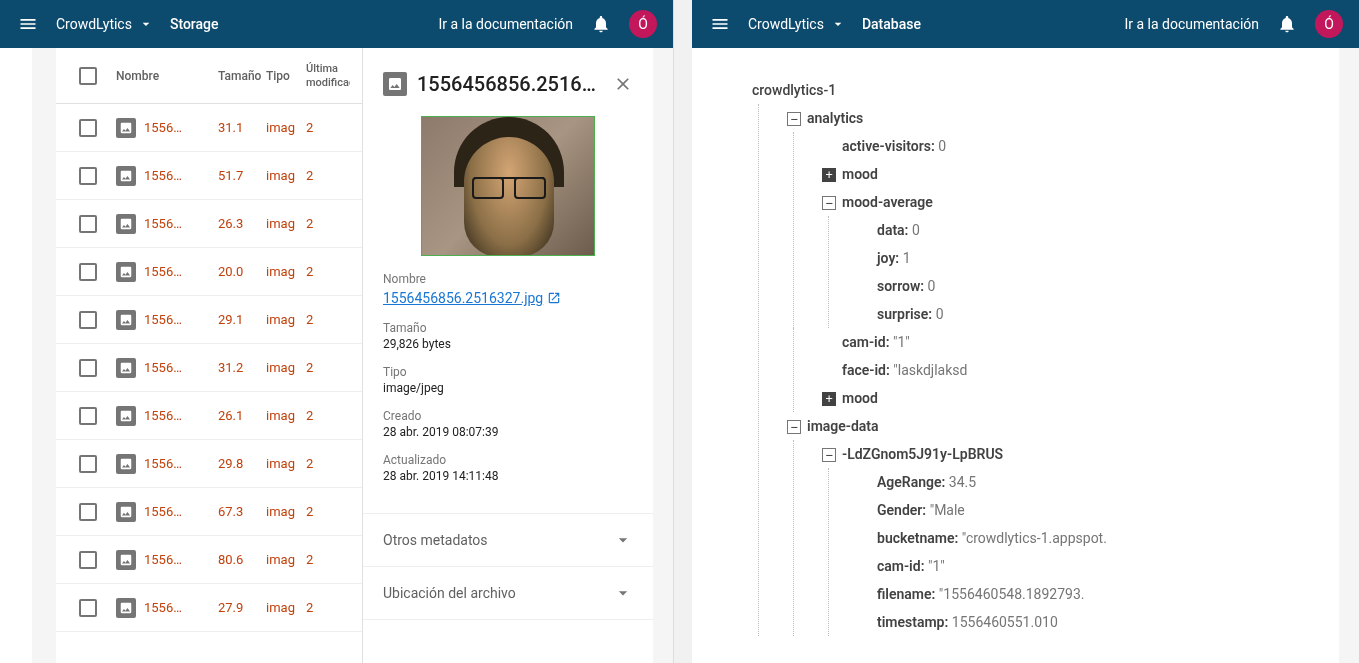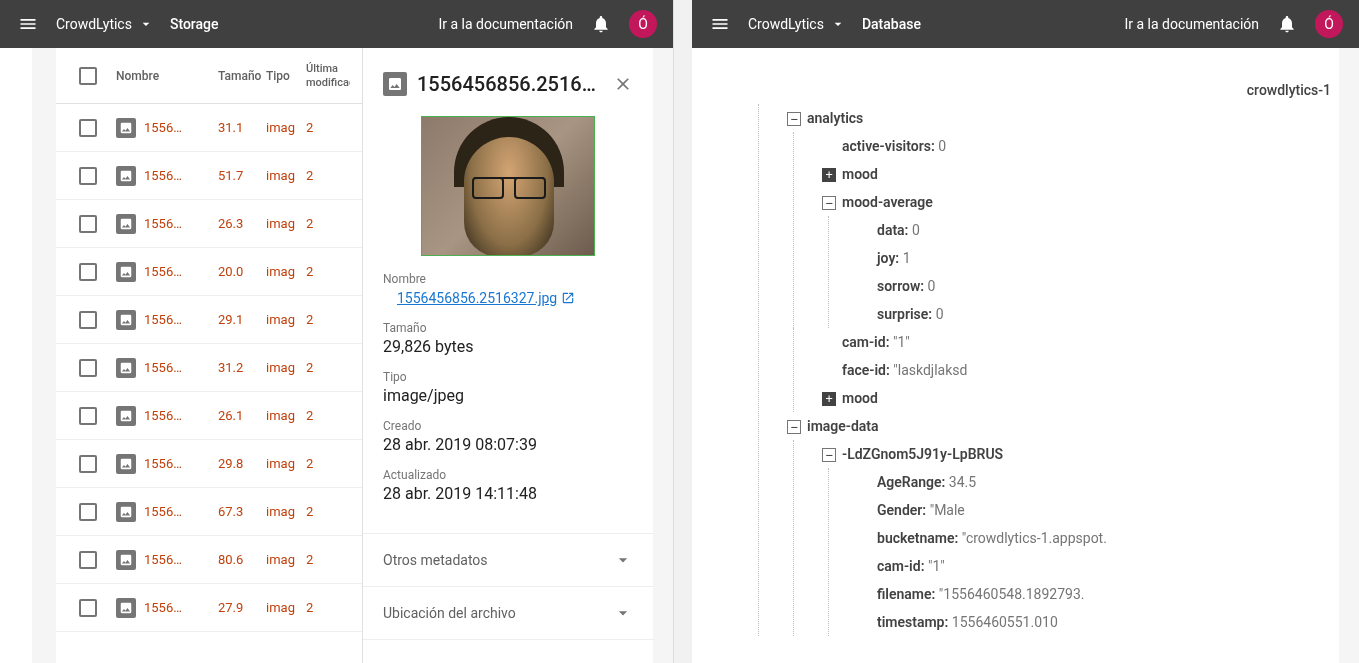--- a/index.html
+++ b/index.html
@@ -1,21 +1,21 @@
 <!DOCTYPE html>
 <html><head>
 <meta charset="utf-8">
 <style>
 * { margin: 0; padding: 0; box-sizing: border-box; font-family: Roboto, -apple-system, sans-serif; }
 body { display: flex; width: 1359px; height: 663px; overflow: hidden; background: #fff; }
 .pane { flex: 1; display: flex; flex-direction: column; position: relative; }
 .pane-left { border-right: 1px solid #ddd; }
 .scroll-gutter { width: 18px; background: #f1f1f1; flex-shrink: 0; }
 
-.topbar { height: 48px; background: #404040; display: flex; align-items: center; padding: 0 16px; gap: 16px; color: #fff; font-size: 14px; flex-shrink: 0; }
+.topbar { height: 48px; background: #0c4a6e; display: flex; align-items: center; padding: 0 16px; gap: 16px; color: #fff; font-size: 14px; flex-shrink: 0; }
 .topbar .icon-btn { width: 24px; height: 24px; display: flex; align-items: center; justify-content: center; cursor: pointer; fill: #fff; color: #fff; }
 .topbar .brand { font-weight: 400; display: flex; align-items: center; gap: 6px; cursor: pointer; }
 .topbar .section { font-weight: 500; }
 .topbar .spacer { flex: 1; }
 .avatar { width: 28px; height: 28px; border-radius: 50%; background: #c2185b; display: flex; align-items: center; justify-content: center; font-size: 14px; font-weight: 400; }
 
 .content-row { display: flex; flex: 1; overflow: hidden; padding-left: 32px; }
 .left-gutter { width: 24px; background: #f5f5f5; flex-shrink: 0; }
 
 .file-table { flex: 1; overflow-y: auto; background: #fff; border-right: 1px solid #e0e0e0; }
@@ -42,33 +42,33 @@
 .face { position: absolute; width: 90px; height: 120px; left: 42px; top: 20px; background: radial-gradient(ellipse at 50% 30%, #d4a574 0%, #8b6f47 60%, #2c2416 100%); border-radius: 45px 45px 35px 35px; }
 .hair { position: absolute; width: 110px; height: 70px; left: 32px; top: 0; background: #2c2416; border-radius: 55px 55px 0 0; }
 .glasses { position: absolute; width: 70px; height: 18px; left: 52px; top: 60px; border-top: 2px solid #1a1a1a; }
 .glasses::before, .glasses::after { content: ''; position: absolute; width: 28px; height: 18px; border: 2px solid #1a1a1a; border-radius: 4px; top: -2px; }
 .glasses::before { left: -2px; }
 .glasses::after { right: -2px; }
 
 .meta { padding: 0 20px 16px; border-bottom: 1px solid #eee; }
 .meta-item { margin-bottom: 14px; }
 .meta-label { font-size: 12px; color: #757575; margin-bottom: 2px; }
-.meta-value { font-size: 16px; color: #212121; }
-.meta-link { color: #1976d2; text-decoration: underline; font-size: 14px; display: inline-flex; align-items: center; gap: 4px; margin-left: 14px; }
+.meta-value { font-size: 12px; color: #212121; }
+.meta-link { color: #1976d2; text-decoration: underline; font-size: 14px; display: inline-flex; align-items: center; gap: 4px; }
 .meta-link svg { width: 14px; height: 14px; fill: #1976d2; }
 
 .expander { padding: 16px 20px; border-bottom: 1px solid #eee; display: flex; justify-content: space-between; align-items: center; cursor: pointer; font-size: 14px; color: #616161; }
 .expander svg { width: 20px; height: 20px; fill: #757575; }
 
 .right-gutter { width: 20px; background: #f5f5f5; flex-shrink: 0; }
 
 .db-content { flex: 1; padding: 28px 8px 28px 28px; overflow-y: auto; font-family: 'Roboto Mono', Menlo, monospace; font-size: 14px; color: #424242; }
 .tree-node { line-height: 28px; white-space: nowrap; }
 .tree-children { padding-left: 28px; border-left: 1px dotted #bdbdbd; margin-left: 6px; }
-.tree-root { font-weight: 500; text-align: right; }
+.tree-root { font-weight: 500; }
 .tree-key { font-weight: 600; color: #424242; }
 .tree-val { color: #757575; }
 .toggle { display: inline-flex; width: 14px; height: 14px; border: 1px solid #757575; align-items: center; justify-content: center; font-size: 12px; line-height: 1; margin-right: 6px; cursor: pointer; background: #fff; font-family: monospace; vertical-align: middle; }
 .toggle.plus { background: #424242; border-color: #424242; color: #fff; }
 .bullet { display: inline-block; width: 14px; margin-right: 6px; }
 </style>
 </head>
 <body>
 
 <div class="pane pane-left">

